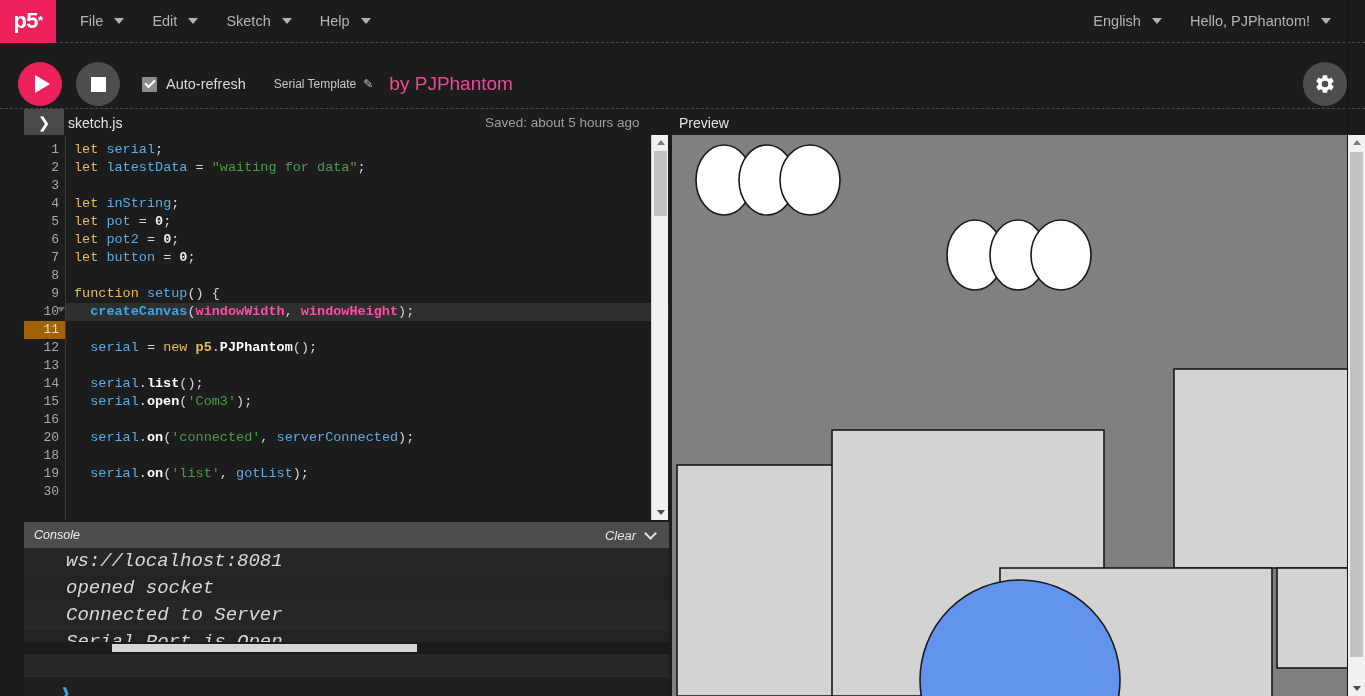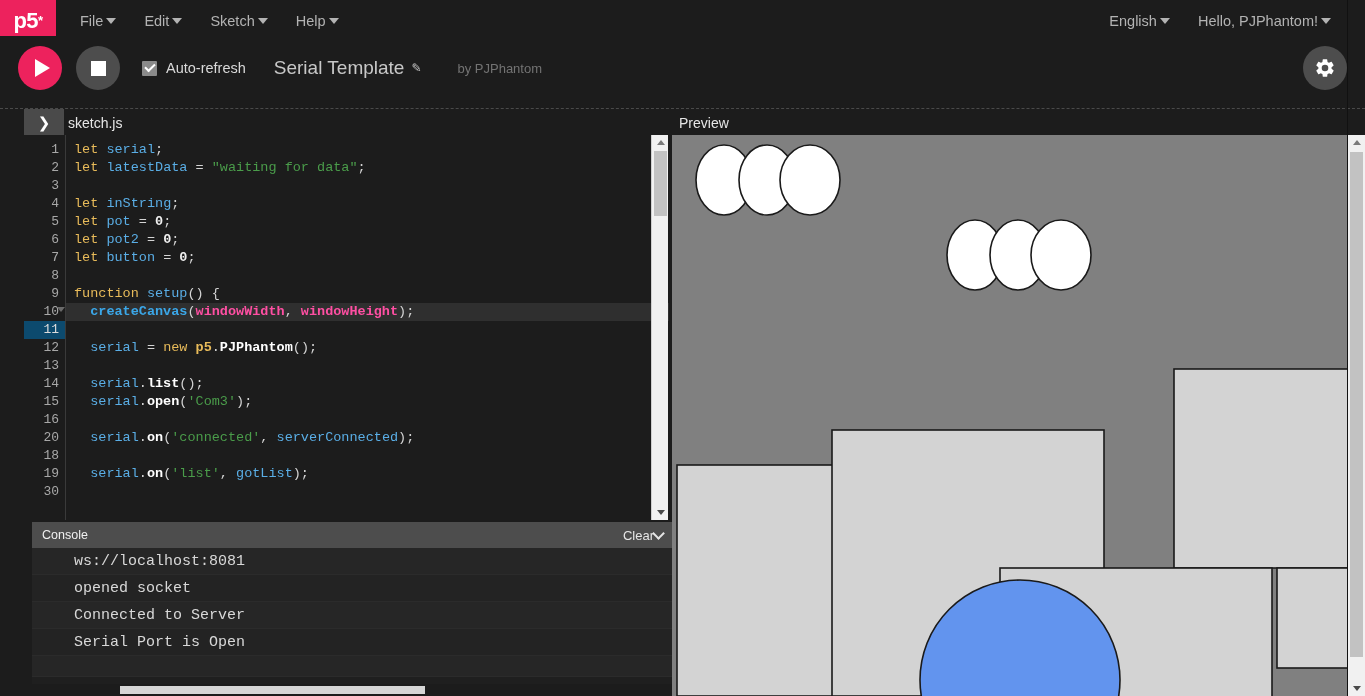--- a/index.html
+++ b/index.html
@@ -25,35 +25,35 @@
     display: flex; align-items: center; justify-content: center;
     font-size: 22px; font-weight: bold;
     letter-spacing: -0.5px;
     font-family: "Liberation Sans", sans-serif;
   }
   #logo .star { font-size: 13px; vertical-align: top; line-height: 1.1; }
   .navmenu { display: flex; align-items: center; margin-left: 10px; }
   .navitem {
     color: #b3b3b3; font-size: 14.5px;
     padding: 6px 14px;
-    display: flex; align-items: center; gap: 3px;
+    display: flex; align-items: center; gap: 11px;
     cursor: default;
   }
   .caret {
     width: 0; height: 0;
     border-left: 5px solid transparent;
     border-right: 5px solid transparent;
     border-top: 6px solid #b3b3b3;
     display: inline-block;
   }
   #nav-right { margin-left: auto; display: flex; align-items: center; padding-right: 20px; }
 
   
   #toolbar {
-    position: absolute; top: 36px; left: 0;
+    position: absolute; top: 52px; left: 0;
     width: 1365px; height: 64px;
     background: #1c1c1c;
     display: flex; align-items: center;
     padding: 0 18px;
   }
   .circ-btn {
     width: 44px; height: 44px; border-radius: 50%;
     display: flex; align-items: center; justify-content: center;
     border: none; cursor: pointer; flex: none;
   }
@@ -72,23 +72,23 @@
     width: 15px; height: 15px; background: #8a8a8a;
     display: flex; align-items: center; justify-content: center;
     border-radius: 1px;
   }
   #auto-box:after {
     content: ""; width: 4px; height: 8px;
     border: solid #fff; border-width: 0 2px 2px 0;
     transform: rotate(45deg) translate(-1px,-1px);
   }
   #auto-label { color: #d9d9d9; font-size: 14.5px; }
-  #sketch-name { color: #c8c8c8; font-size: 19px; margin-right: 7px; }
+  #sketch-name { color: #c8c8c8; font-size: 12px; margin-right: 7px; }
   #pencil-icon { color: #c8c8c8; font-size: 12px; margin-right: 16px; }
-  #by-author { color: #737373; font-size: 13px; margin-left: 20px; }
+  #by-author { color: #ec4899; font-size: 19px; }
   #gear-btn {
     margin-left: auto; background: #4d4d4d;
     width: 44px; height: 44px; border-radius: 50%;
     display: flex; align-items: center; justify-content: center;
   }
 
   
   #hdrstrip {
     position: absolute; top: 108px; left: 0;
     width: 1365px; height: 27px;
@@ -134,21 +134,21 @@
   #code-area {
     flex: 1; padding-top: 6px; position: relative;
     border-left: 1px solid #3a3a3a;
   }
   .ln {
     height: 18px; line-height: 18px;
     color: #a8a8a8; font-size: 13px;
     font-family: "Liberation Mono", monospace;
     padding-right: 6px; position: relative;
   }
-  .ln.hl { background: #0c4a6e; color: #dcdcdc; }
+  .ln.hl { background: #a16207; color: #dcdcdc; }
   .fold {
     position: absolute; right: 0px; top: 4px;
     width: 0; height: 0;
     border-left: 4px solid transparent;
     border-right: 4px solid transparent;
     border-top: 5px solid #6a6a6a;
   }
   .cl {
     height: 18px; line-height: 18px;
     font-size: 13.5px;
@@ -188,40 +188,41 @@
     width:0;height:0;border-left:4px solid transparent;border-right:4px solid transparent;
     border-top:5px solid #4a4a4a;
   }
   #ed-thumb {
     position: absolute; top: 16px; left: 2px;
     width: 13px; height: 65px; background: #c2c2c2;
   }
 
   
   #console {
-    position: absolute; top: 522px; left: 32px;
-    width: 645px; height: 174px;
-    background: #1c1c1c;
+    position: absolute; top: 522px; left: 24px;
+    width: 645px; height: 132px;
+    background: #1c1c1c;
+    font-style: italic;
   }
   #con-hdr {
     height: 26px; background: #4d4d4d;
     display: flex; align-items: center;
     padding: 0 10px;
   }
   #con-title { color: #f0f0f0; font-size: 12.5px; }
-  #con-right { margin-left: auto; display: flex; align-items: center; }
+  #con-right { margin-left: auto; display: flex; align-items: center; gap: 10px; }
   #con-clear { color: #e6e6e6; font-size: 13px; cursor: pointer; }
   #con-chev {
     width: 9px; height: 9px;
     border-right: 2px solid #e6e6e6; border-bottom: 2px solid #e6e6e6;
     transform: rotate(45deg); margin-bottom: 4px; margin-right:4px;
   }
   .con-row {
     height: 27px; line-height: 27px;
-    color: #d8d8d8; font-size: 15px;
+    color: #d8d8d8; font-size: 19px;
     font-family: "Liberation Mono", monospace;
     padding-left: 42px;
     border-bottom: 1px solid #2b2b2b;
     background: #262626;
   }
   .con-row:nth-child(even) { background: #232323; }
   #con-blank { height: 21px; background: #262626; border-bottom: 1px solid #2b2b2b; }
   #con-input {
     height: 32px; background: #1f1f1f;
     display: flex; align-items: center; padding-left: 34px;
@@ -317,20 +318,21 @@
   <div id="gear-btn">
     <svg width="22" height="22" viewBox="0 0 24 24">
       <path fill="#ffffff" d="M19.14 12.94a7.07 7.07 0 0 0 0-1.88l2.03-1.58a.5.5 0 0 0 .12-.64l-1.92-3.32a.5.5 0 0 0-.6-.22l-2.39.96a7.3 7.3 0 0 0-1.63-.94l-.36-2.54a.5.5 0 0 0-.5-.42h-3.84a.5.5 0 0 0-.5.42l-.36 2.54c-.59.24-1.13.56-1.63.94l-2.39-.96a.5.5 0 0 0-.6.22L2.65 8.84a.5.5 0 0 0 .12.64l2.03 1.58a7.07 7.07 0 0 0 0 1.88l-2.03 1.58a.5.5 0 0 0-.12.64l1.92 3.32c.13.22.39.3.6.22l2.39-.96c.5.38 1.04.7 1.63.94l.36 2.54c.04.24.25.42.5.42h3.84c.25 0 .46-.18.5-.42l.36-2.54c.59-.24 1.13-.56 1.63-.94l2.39.96c.22.08.47 0 .6-.22l1.92-3.32a.5.5 0 0 0-.12-.64l-2.03-1.58zM12 15.6A3.6 3.6 0 1 1 12 8.4a3.6 3.6 0 0 1 0 7.2z"></path>
     </svg>
   </div>
 </div>
 
 <div id="hdrstrip">
   <div id="sidebar-toggle">❯</div>
   <div id="filename">sketch.js</div>
+  <div id="saved-text">Saved: about 5 hours ago</div>
   <div id="preview-label">Preview</div>
 </div>
 
 <div id="left-edge"></div>
 
 <div id="editor">
   <div id="gutter">
       <div class="ln">1</div>
       <div class="ln">2</div>
       <div class="ln">3</div>

